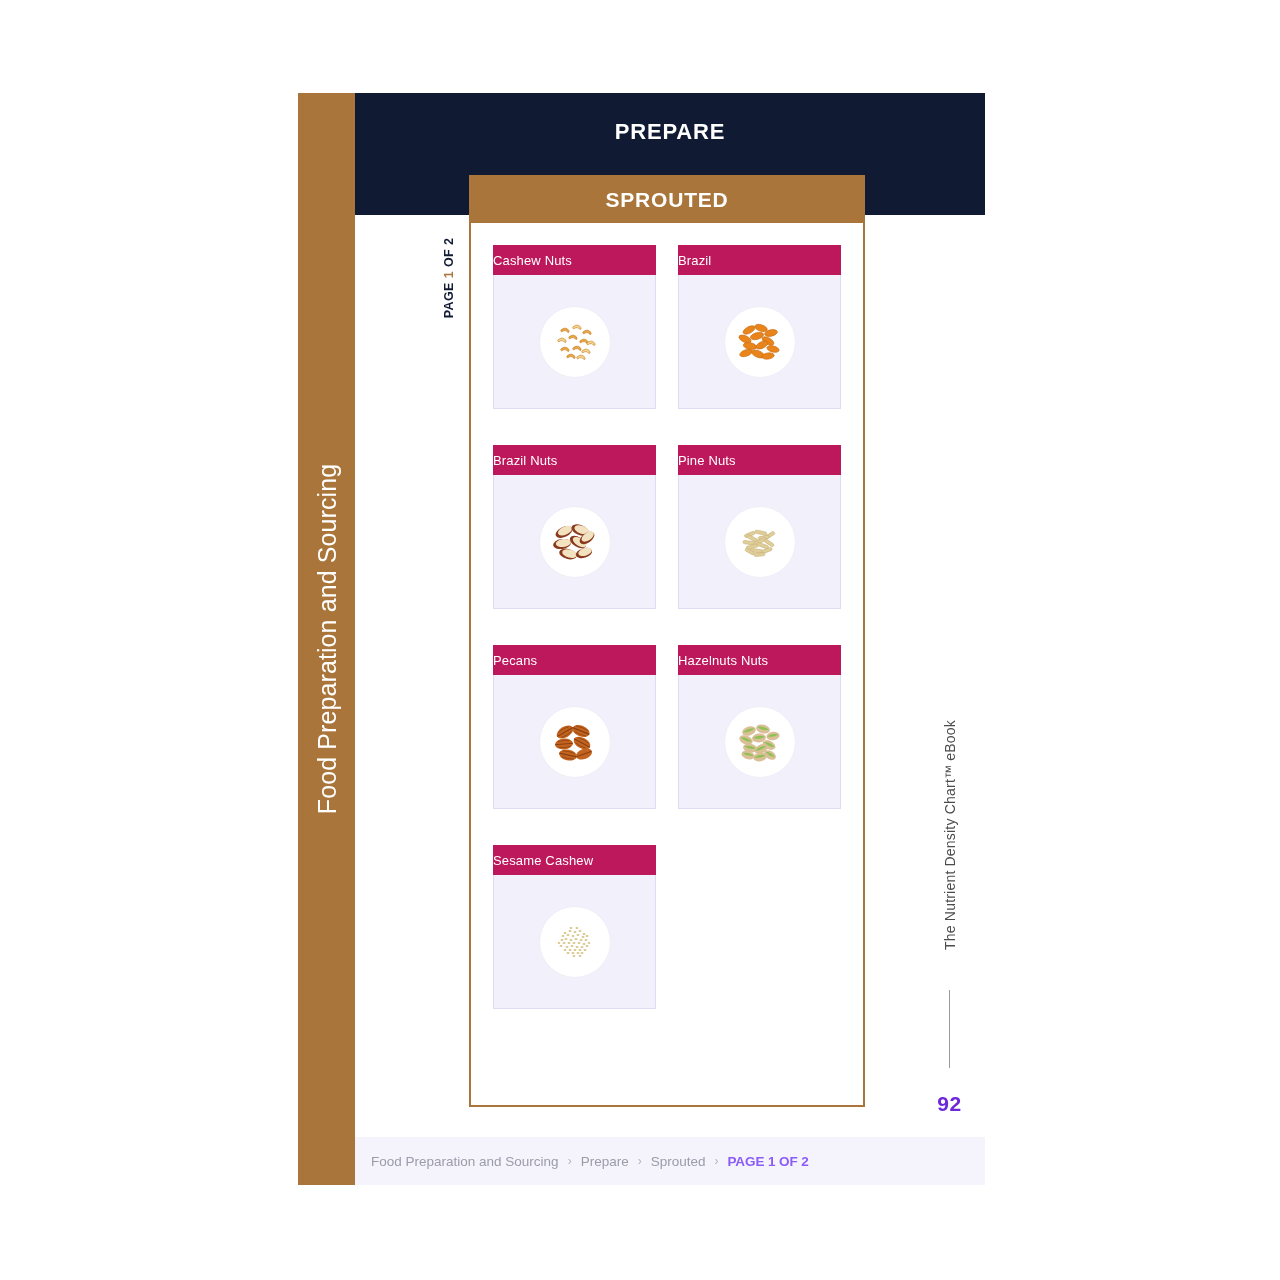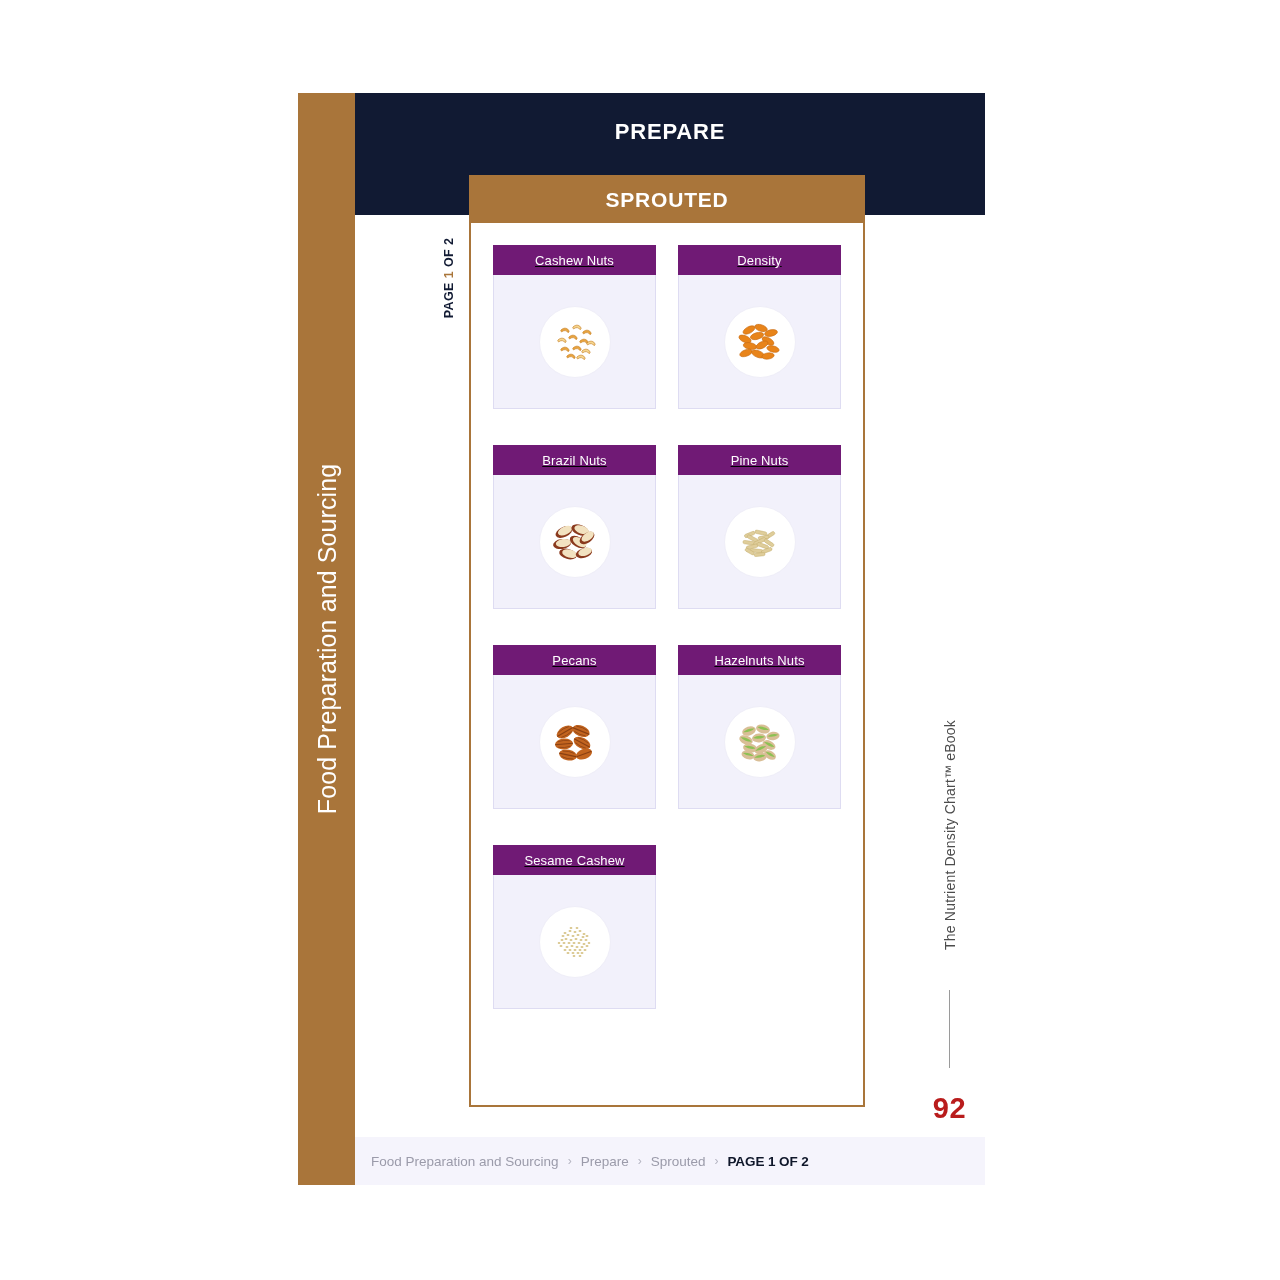--- a/index.html
+++ b/index.html
@@ -115,26 +115,25 @@
     padding: 22px 22px 20px 22px;
     display: grid;
     grid-template-columns: 1fr 1fr;
     column-gap: 22px;
     row-gap: 36px;
     box-sizing: border-box;
   }
 
   .card { width: 100%; }
   .card-header {
-    background: #701a75;
+    background: #be185d;
     height: 30px;
     display: flex;
     align-items: center;
-    justify-content: center;
-    text-decoration: underline;
+    justify-content: flex-start;
   }
   .card-title {
     color: #ffffff;
     font-size: 13px;
     font-weight: 400;
     letter-spacing: 0.15px;
     white-space: nowrap;
   }
   .card-body {
     height: 134px;
@@ -183,23 +182,23 @@
     width: 1px;
     height: 78px;
     background: #9A9A9A;
   }
   #page-number {
     position: absolute;
     left: 912px;
     top: 1092px;
     width: 75px;
     text-align: center;
-    font-size: 29px;
+    font-size: 21px;
     font-weight: 700;
-    color: #b91c1c;
+    color: #6d28d9;
     letter-spacing: 0.5px;
   }
 
   
   #footer {
     position: absolute;
     left: 355px;
     top: 1137px;
     width: 630px;
     height: 48px;
@@ -210,21 +209,21 @@
   #breadcrumb {
     display: flex;
     align-items: center;
     padding-left: 16px;
     gap: 9px;
     font-size: 13.5px;
   }
   .crumb { color: #9B9BAA; white-space: nowrap; }
   .crumb-sep { color: #B5B5C2; font-size: 12px; }
   .crumb-current {
-    color: #0f172a;
+    color: #8b5cf6;
     font-weight: 700;
     letter-spacing: -0.1px;
     white-space: nowrap;
   }
 </style>
 </head>
 <body>
 
 <div id="page">
 
@@ -273,21 +272,21 @@
             </svg>
           </div>
         </div>
       </div>
 
 
 
 
       <div class="card">
         <div class="card-header">
-          <span class="card-title">Density</span>
+          <span class="card-title">Brazil</span>
         </div>
         <div class="card-body">
           <div class="plate">
             <svg width="52" height="52" viewBox="0 0 52 52">
               <g fill="#E8841A" stroke="#C96C12" stroke-width="0.6">
                 <ellipse cx="15" cy="14" rx="6.5" ry="3.2" transform="rotate(-28 15 14)"></ellipse>
                 <ellipse cx="27" cy="12" rx="6.5" ry="3.2" transform="rotate(18 27 12)"></ellipse>
                 <ellipse cx="37" cy="17" rx="6.5" ry="3.2" transform="rotate(-12 37 17)"></ellipse>
                 <ellipse cx="11" cy="23" rx="6.5" ry="3.2" transform="rotate(24 11 23)"></ellipse>
                 <ellipse cx="23" cy="20" rx="6.8" ry="3.3" transform="rotate(-16 23 20)"></ellipse>

